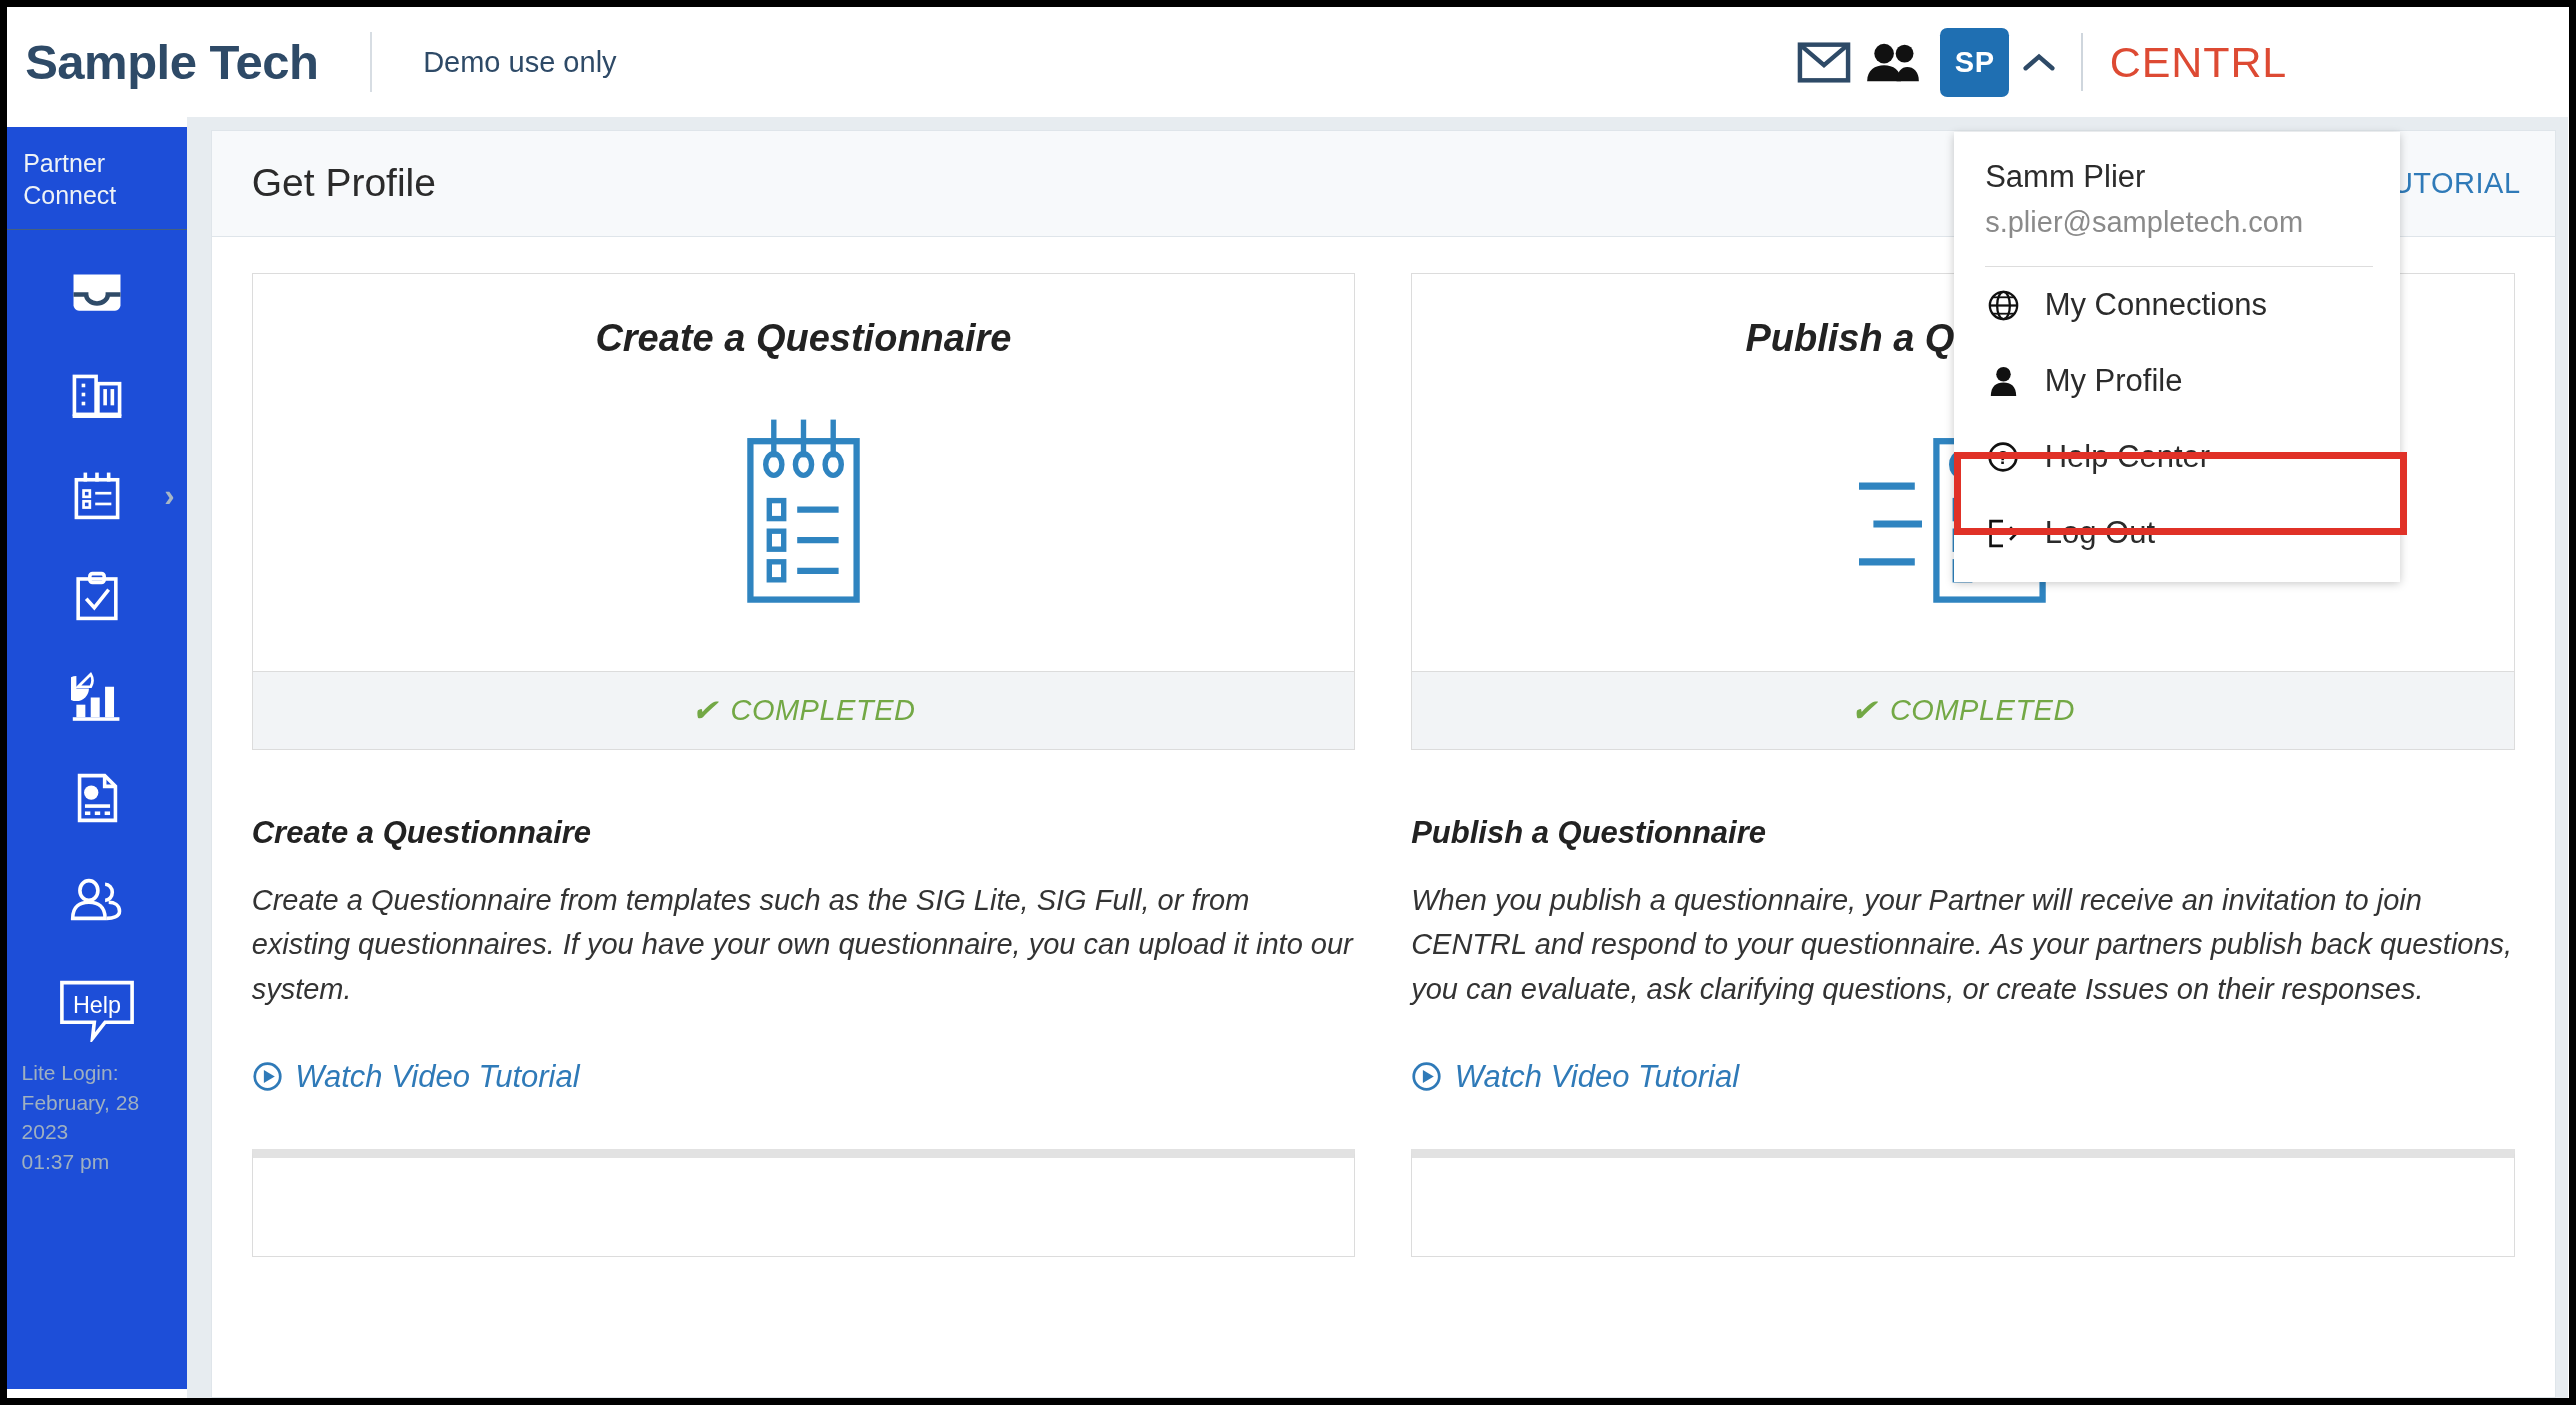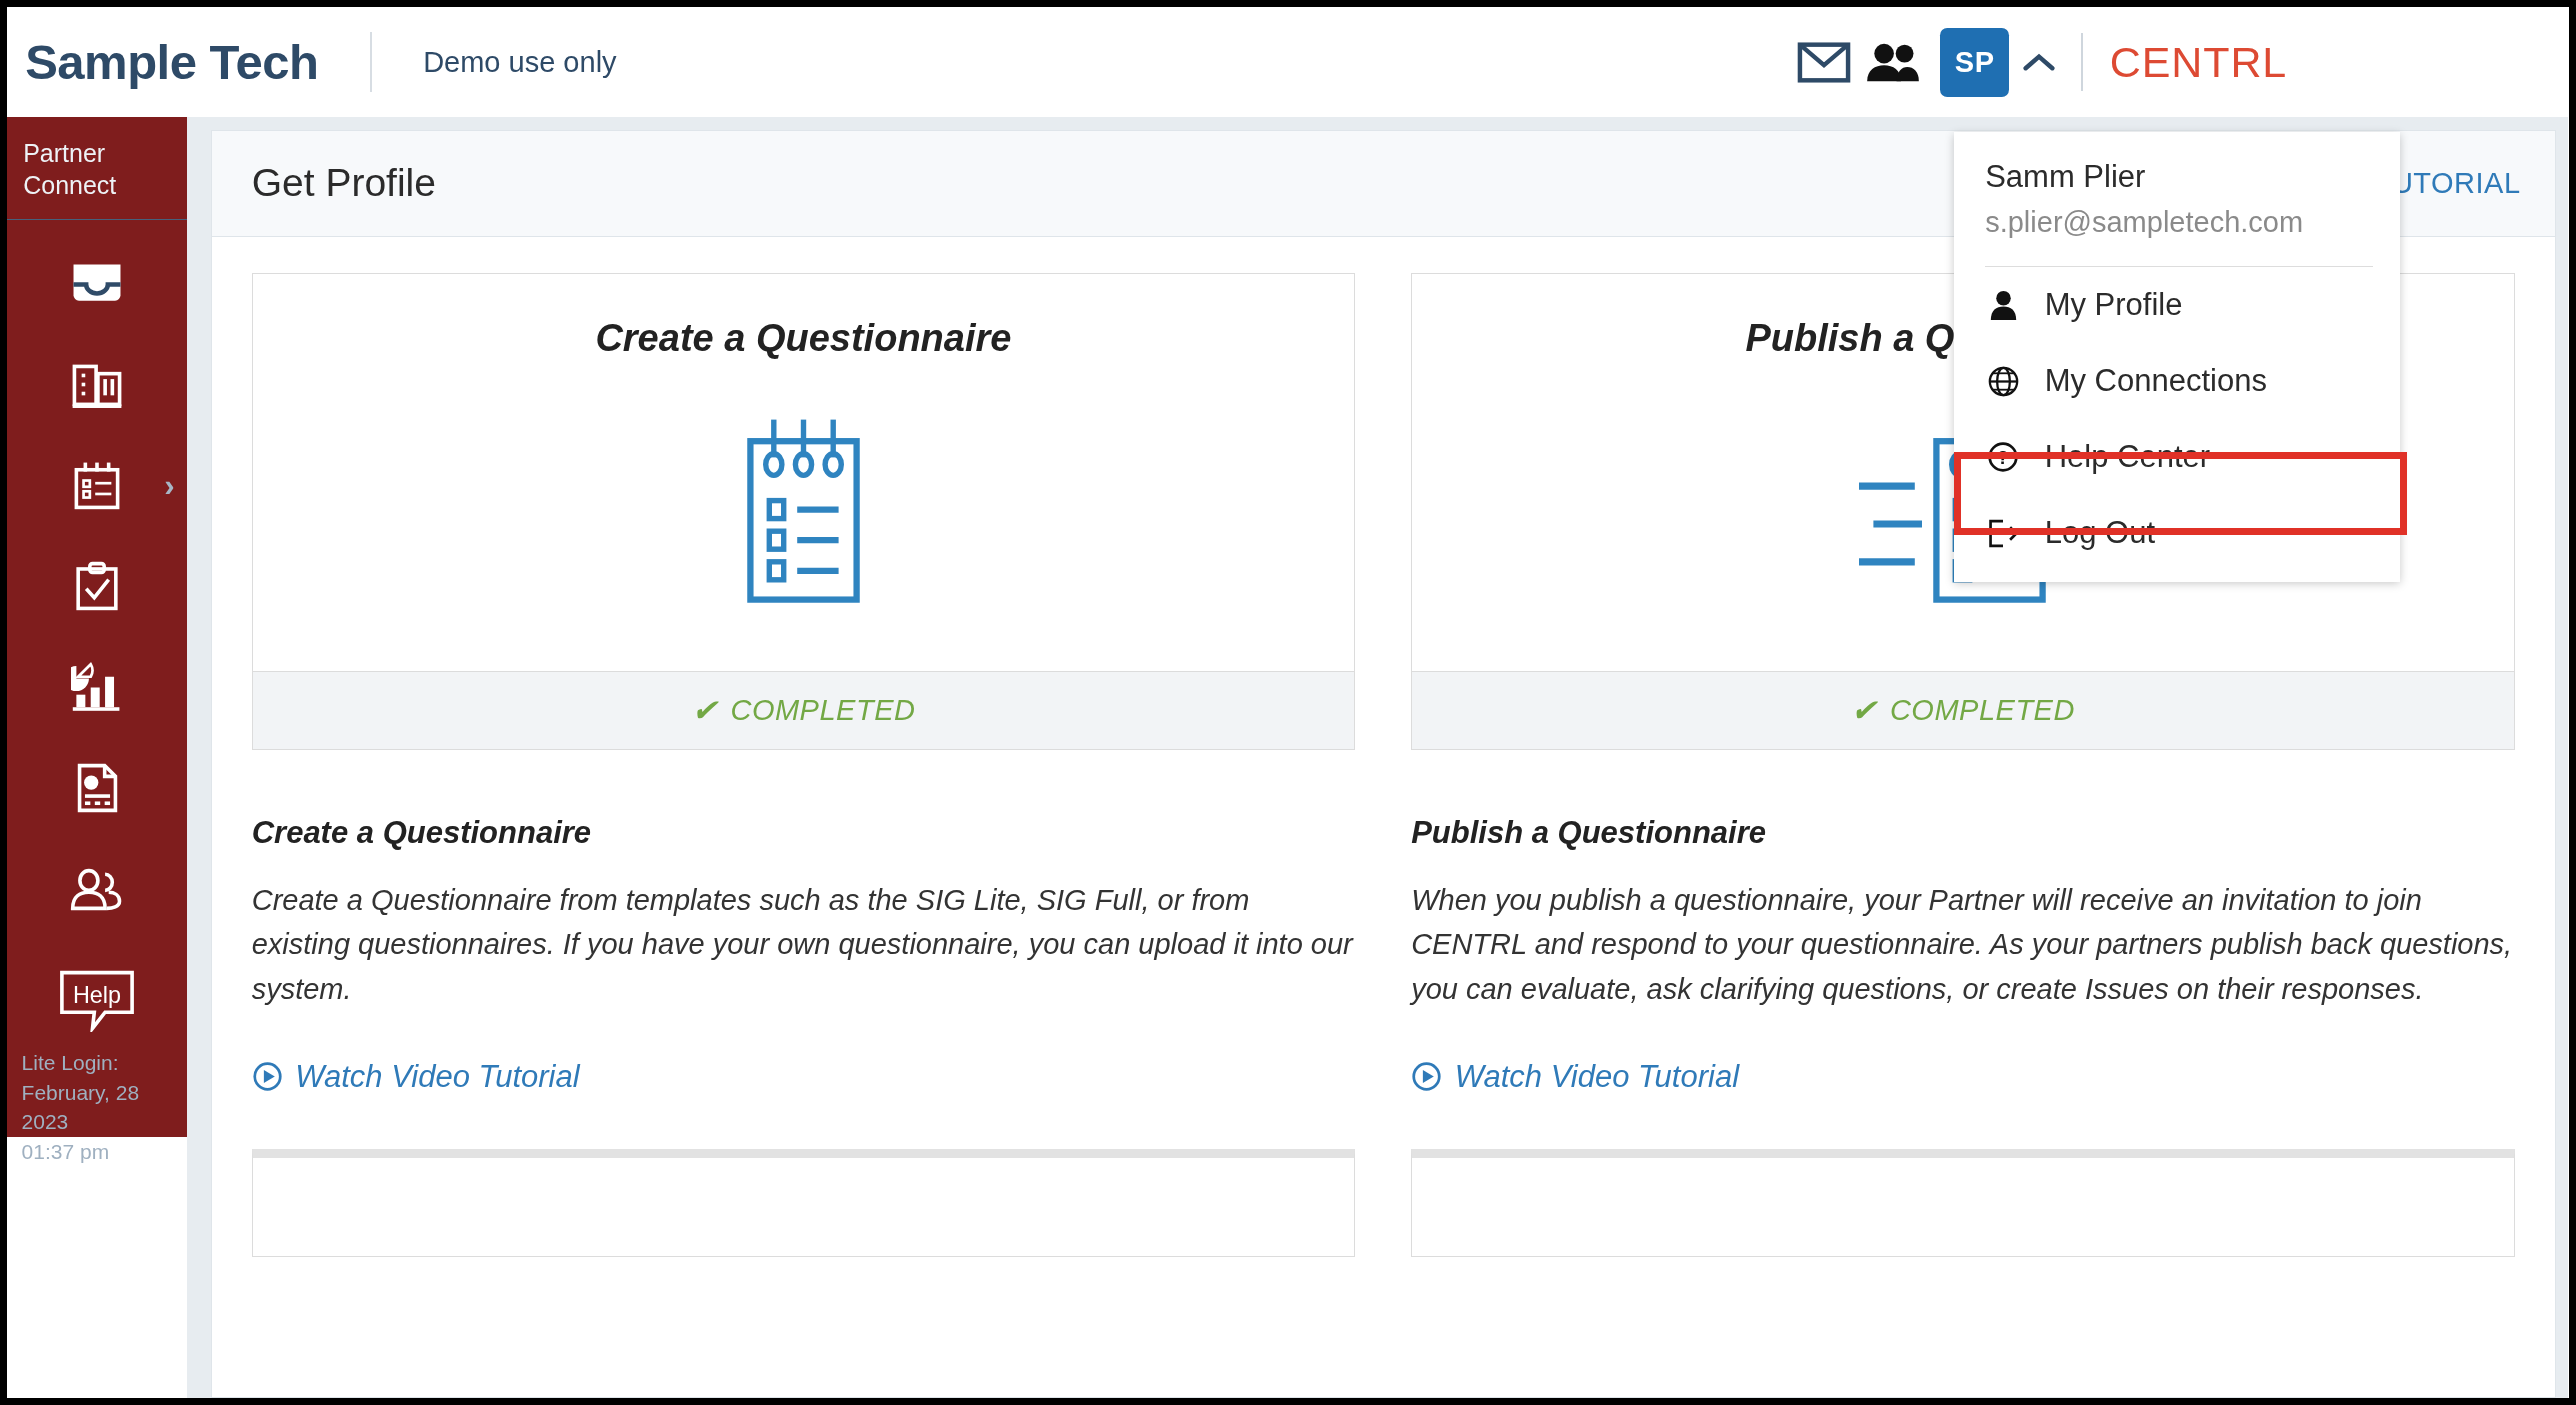--- a/index.html
+++ b/index.html
@@ -80,23 +80,23 @@
     font-weight: 500;
     letter-spacing: 0.9px;
     white-space: nowrap;
     padding-right: 0;
     margin-right: -36px;
   }
 
   
   .sidebar {
     position: absolute;
-    left: 0; top: 110px;
-    width: 180px; height: 1020px;
-    background: #7f1d1d;
+    left: 0; top: 120px;
+    width: 180px; height: 1262px;
+    background: #1d4ed8;
     color: #ffffff;
   }
   .sidebar-title {
     padding: 20px 16px 18px 16px;
     font-size: 25px;
     line-height: 1.28;
     color: #eef2f6;
     border-bottom: 0.9px solid #4a6versions;
     border-bottom: 0.9px solid #47617c;
   }
@@ -516,43 +516,43 @@
 
   <div class="dropdown">
     <div class="dd-user">
       <div class="dd-name">Samm Plier</div>
       <div class="dd-email">s.plier@sampletech.com</div>
     </div>
     <div class="dd-divider"></div>
 
     <div class="dd-item">
       <span class="dd-icon">
-        <svg width="29" height="31" viewBox="0 0 32 34">
-          <circle cx="16" cy="9" r="8" fill="#111"></circle>
-          <path d="M2 33 C2 22 8 18 16 18 C24 18 30 22 30 33 Z" fill="#111"></path>
-        </svg>
-      </span>
-      <span>My Profile</span>
-    </div>
-
-    <div class="dd-item">
-      <span class="dd-icon">
         <svg width="31" height="31" viewBox="0 0 34 34">
           <circle cx="17" cy="17" r="15" fill="none" stroke="#111" stroke-width="2.5"></circle>
           <ellipse cx="17" cy="17" rx="7" ry="15" fill="none" stroke="#111" stroke-width="2.5"></ellipse>
           <line x1="2" y1="17" x2="32" y2="17" stroke="#111" stroke-width="2.5"></line>
           <line x1="5" y1="8" x2="29" y2="8" stroke="#111" stroke-width="2"></line>
           <line x1="5" y1="26" x2="29" y2="26" stroke="#111" stroke-width="2"></line>
         </svg>
       </span>
       <span>My Connections</span>
     </div>
 
     <div class="dd-item">
       <span class="dd-icon">
+        <svg width="29" height="31" viewBox="0 0 32 34">
+          <circle cx="16" cy="9" r="8" fill="#111"></circle>
+          <path d="M2 33 C2 22 8 18 16 18 C24 18 30 22 30 33 Z" fill="#111"></path>
+        </svg>
+      </span>
+      <span>My Profile</span>
+    </div>
+
+    <div class="dd-item">
+      <span class="dd-icon">
         <svg width="32" height="32" viewBox="0 0 36 36" style="font-size:34px">
           <circle cx="18" cy="18" r="15" fill="none" stroke="#111" stroke-width="3"></circle>
           <text x="18" y="26" fill="#111" font-size="21" font-family="Liberation Sans, sans-serif" text-anchor="middle" font-weight="bold">?</text>
         </svg>
       </span>
       <span>Help Center</span>
     </div>
 
     <div class="dd-item">
       <span class="dd-icon">

